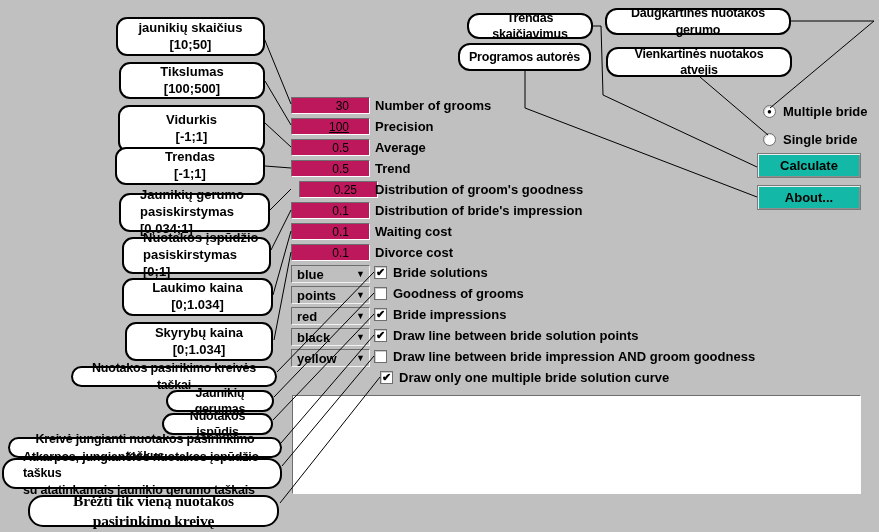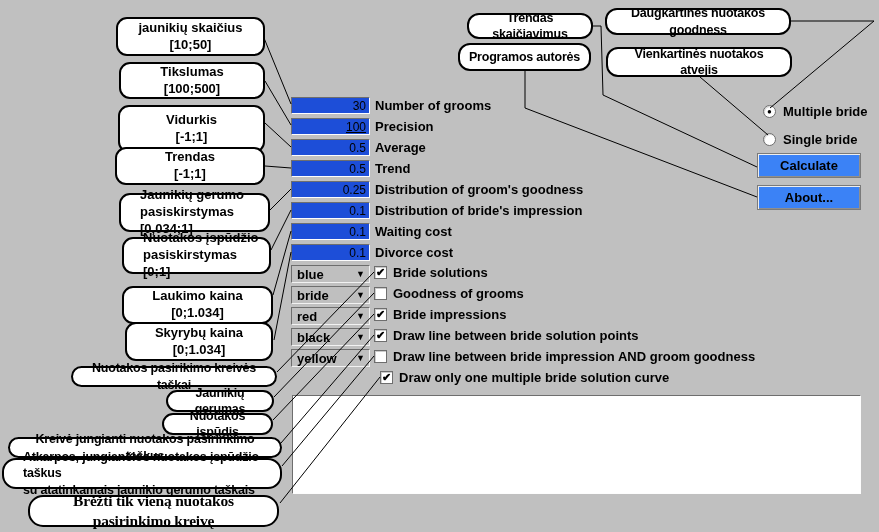--- a/index.html
+++ b/index.html
@@ -19,24 +19,24 @@
     display:flex; align-items:center; justify-content:center;
     text-align:center; white-space:pre-line; padding:0 6px;
   }
   .callout.left{justify-content:flex-start; text-align:left; padding-left:19px;}
   .pill{border-radius:12px; font-size:12.5px; padding:0 7px; letter-spacing:-0.2px;}
   .serif{font-family:"Liberation Serif", serif; font-size:15.5px; border-radius:15px;}
 
   
   .tf{
     position:absolute; left:291px; width:79px; height:17px; z-index:1;
-    box-sizing:border-box; background:#1d4ed8;
+    box-sizing:border-box; background:#be185d;
     border:1px solid; border-color:#6e6e6e #fdfdfd #fdfdfd #6e6e6e;
     font-family:"Liberation Sans", sans-serif; font-size:12px;
-    text-align:right; padding:0 3px; outline:none;
+    text-align:right; padding:0 20px; outline:none;
   }
   .flabel{
     position:absolute; left:375px; height:17px; line-height:17px; z-index:1;
     font-weight:bold; font-size:13px; white-space:nowrap;
   }
   .dd{
     position:absolute; left:291px; width:79px; height:18px; z-index:1;
     box-sizing:border-box; background:#bfbfbf;
     border:1px solid; border-color:#6e6e6e #f2f2f2 #f2f2f2 #6e6e6e;
     display:flex; align-items:center; justify-content:space-between;
@@ -60,21 +60,21 @@
     border-radius:50%; box-shadow:inset 1px 1px 0 rgba(0,0,0,.15);
     display:flex; align-items:center; justify-content:center;
     font-size:8px; line-height:1; cursor:default;
   }
   .rlabel{
     position:absolute; left:783px; height:15px; line-height:15px; z-index:1;
     font-weight:bold; font-size:13px; white-space:nowrap;
   }
   .btn{
     position:absolute; left:757px; width:104px; height:25px; z-index:1;
-    box-sizing:border-box; background:#3b82f6;
+    box-sizing:border-box; background:#14b8a6;
     border:1px solid #7a7a7a;
     box-shadow:inset 1px 1px 0 #eee, inset -1px -1px 0 #8f8f8f;
     font-family:"Liberation Sans", sans-serif;
     font-weight:bold; font-size:13px; cursor:default;
   }
   .plot{
     position:absolute; left:292px; top:395px; width:569px; height:99px; z-index:1;
     box-sizing:border-box; background:#fff;
     border:1px solid; border-color:#6e6e6e #fdfdfd #fdfdfd #6e6e6e;
   }
@@ -106,35 +106,35 @@
   </svg>
 
   <input class="tf" style="top: 97px;" value="30">
   <div class="flabel" style="top:97px">Number of grooms</div>
   <input class="tf" style="top: 118px; text-decoration: underline;" value="100">
   <div class="flabel" style="top:118px">Precision</div>
   <input class="tf" style="top: 139px;" value="0.5">
   <div class="flabel" style="top:139px">Average</div>
   <input class="tf" style="top: 160px;" value="0.5">
   <div class="flabel" style="top:160px">Trend</div>
-  <input class="tf" style="top: 181px;" value="0.25">
+  <input class="tf" style="top: 181px; margin-left: 8px;" value="0.25">
   <div class="flabel" style="top:181px">Distribution of groom's goodness</div>
   <input class="tf" style="top: 202px;" value="0.1">
   <div class="flabel" style="top:202px">Distribution of bride's impression</div>
   <input class="tf" style="top: 223px;" value="0.1">
   <div class="flabel" style="top:223px">Waiting cost</div>
   <input class="tf" style="top: 244px;" value="0.1">
   <div class="flabel" style="top:244px">Divorce cost</div>
 
   <div class="dd" style="top:265px">
     <span>blue</span>
     <span class="arrow">▼</span>
   </div>
   <div class="dd" style="top:286px">
-    <span>bride</span>
+    <span>points</span>
     <span class="arrow">▼</span>
   </div>
   <div class="dd" style="top:307px">
     <span>red</span>
     <span class="arrow">▼</span>
   </div>
   <div class="dd" style="top:328px">
     <span>black</span>
     <span class="arrow">▼</span>
   </div>
@@ -187,31 +187,31 @@
   <div class="callout" style="left:119px;top:62px;width:146px;height:37px">Tikslumas
 [100;500]</div>
   <div class="callout" style="left:118px;top:105px;width:147px;height:48px">Vidurkis
 [-1;1]</div>
   <div class="callout" style="left:115px;top:147px;width:150px;height:38px">Trendas
 [-1;1]</div>
   <div class="callout left" style="left:119px;top:193px;width:151px;height:39px">Jaunikių gerumo
 pasiskirstymas [0,034;1]</div>
   <div class="callout left" style="left:122px;top:237px;width:149px;height:37px">Nuotakos įspūdžio
 pasiskirstymas      [0;1]</div>
-  <div class="callout" style="left:122px;top:286px;width:151px;height:38px">Laukimo kaina
+  <div class="callout" style="left:122px;top:278px;width:151px;height:38px">Laukimo kaina
 [0;1.034]</div>
   <div class="callout" style="left:125px;top:322px;width:148px;height:39px">Skyrybų kaina
 [0;1.034]</div>
 
   <div class="callout pill" style="left:71px;top:366px;width:206px;height:21px">Nuotakos pasirikimo kreivės taškai</div>
   <div class="callout pill" style="left:166px;top:390px;width:108px;height:22px">Jaunikių gerumas</div>
   <div class="callout pill" style="left:162px;top:413px;width:111px;height:22px">Nuotakos įspūdis</div>
   <div class="callout pill" style="left:8px;top:437px;width:274px;height:21px">Kreivė jungianti nuotakos pasirinkimo taškus</div>
   <div class="callout pill left" style="left:2px;top:458px;width:280px;height:31px;border-radius:14px">Atkarpos, jungiančios nuotakos įspūdžio taškus
 su atatinkamais jaunikio gerumo taškais</div>
   <div class="callout pill serif" style="left:28px;top:495px;width:251px;height:32px">Brėžti tik vieną nuotakos pasirinkimo kreivę</div>
 
   <div class="callout pill" style="left:467px;top:13px;width:126px;height:26px">Trendas skaičiavimus</div>
   <div class="callout pill" style="left:458px;top:43px;width:133px;height:28px">Programos autorės</div>
-  <div class="callout pill" style="left:605px;top:8px;width:186px;height:27px">Daugkartinės nuotakos goodness</div>
+  <div class="callout pill" style="left:605px;top:8px;width:186px;height:27px">Daugkartinės nuotakos gerumo</div>
   <div class="callout pill" style="left:606px;top:47px;width:186px;height:30px">Vienkartinės nuotakos atvejis</div>
 
 </div>
 
 </body></html>

